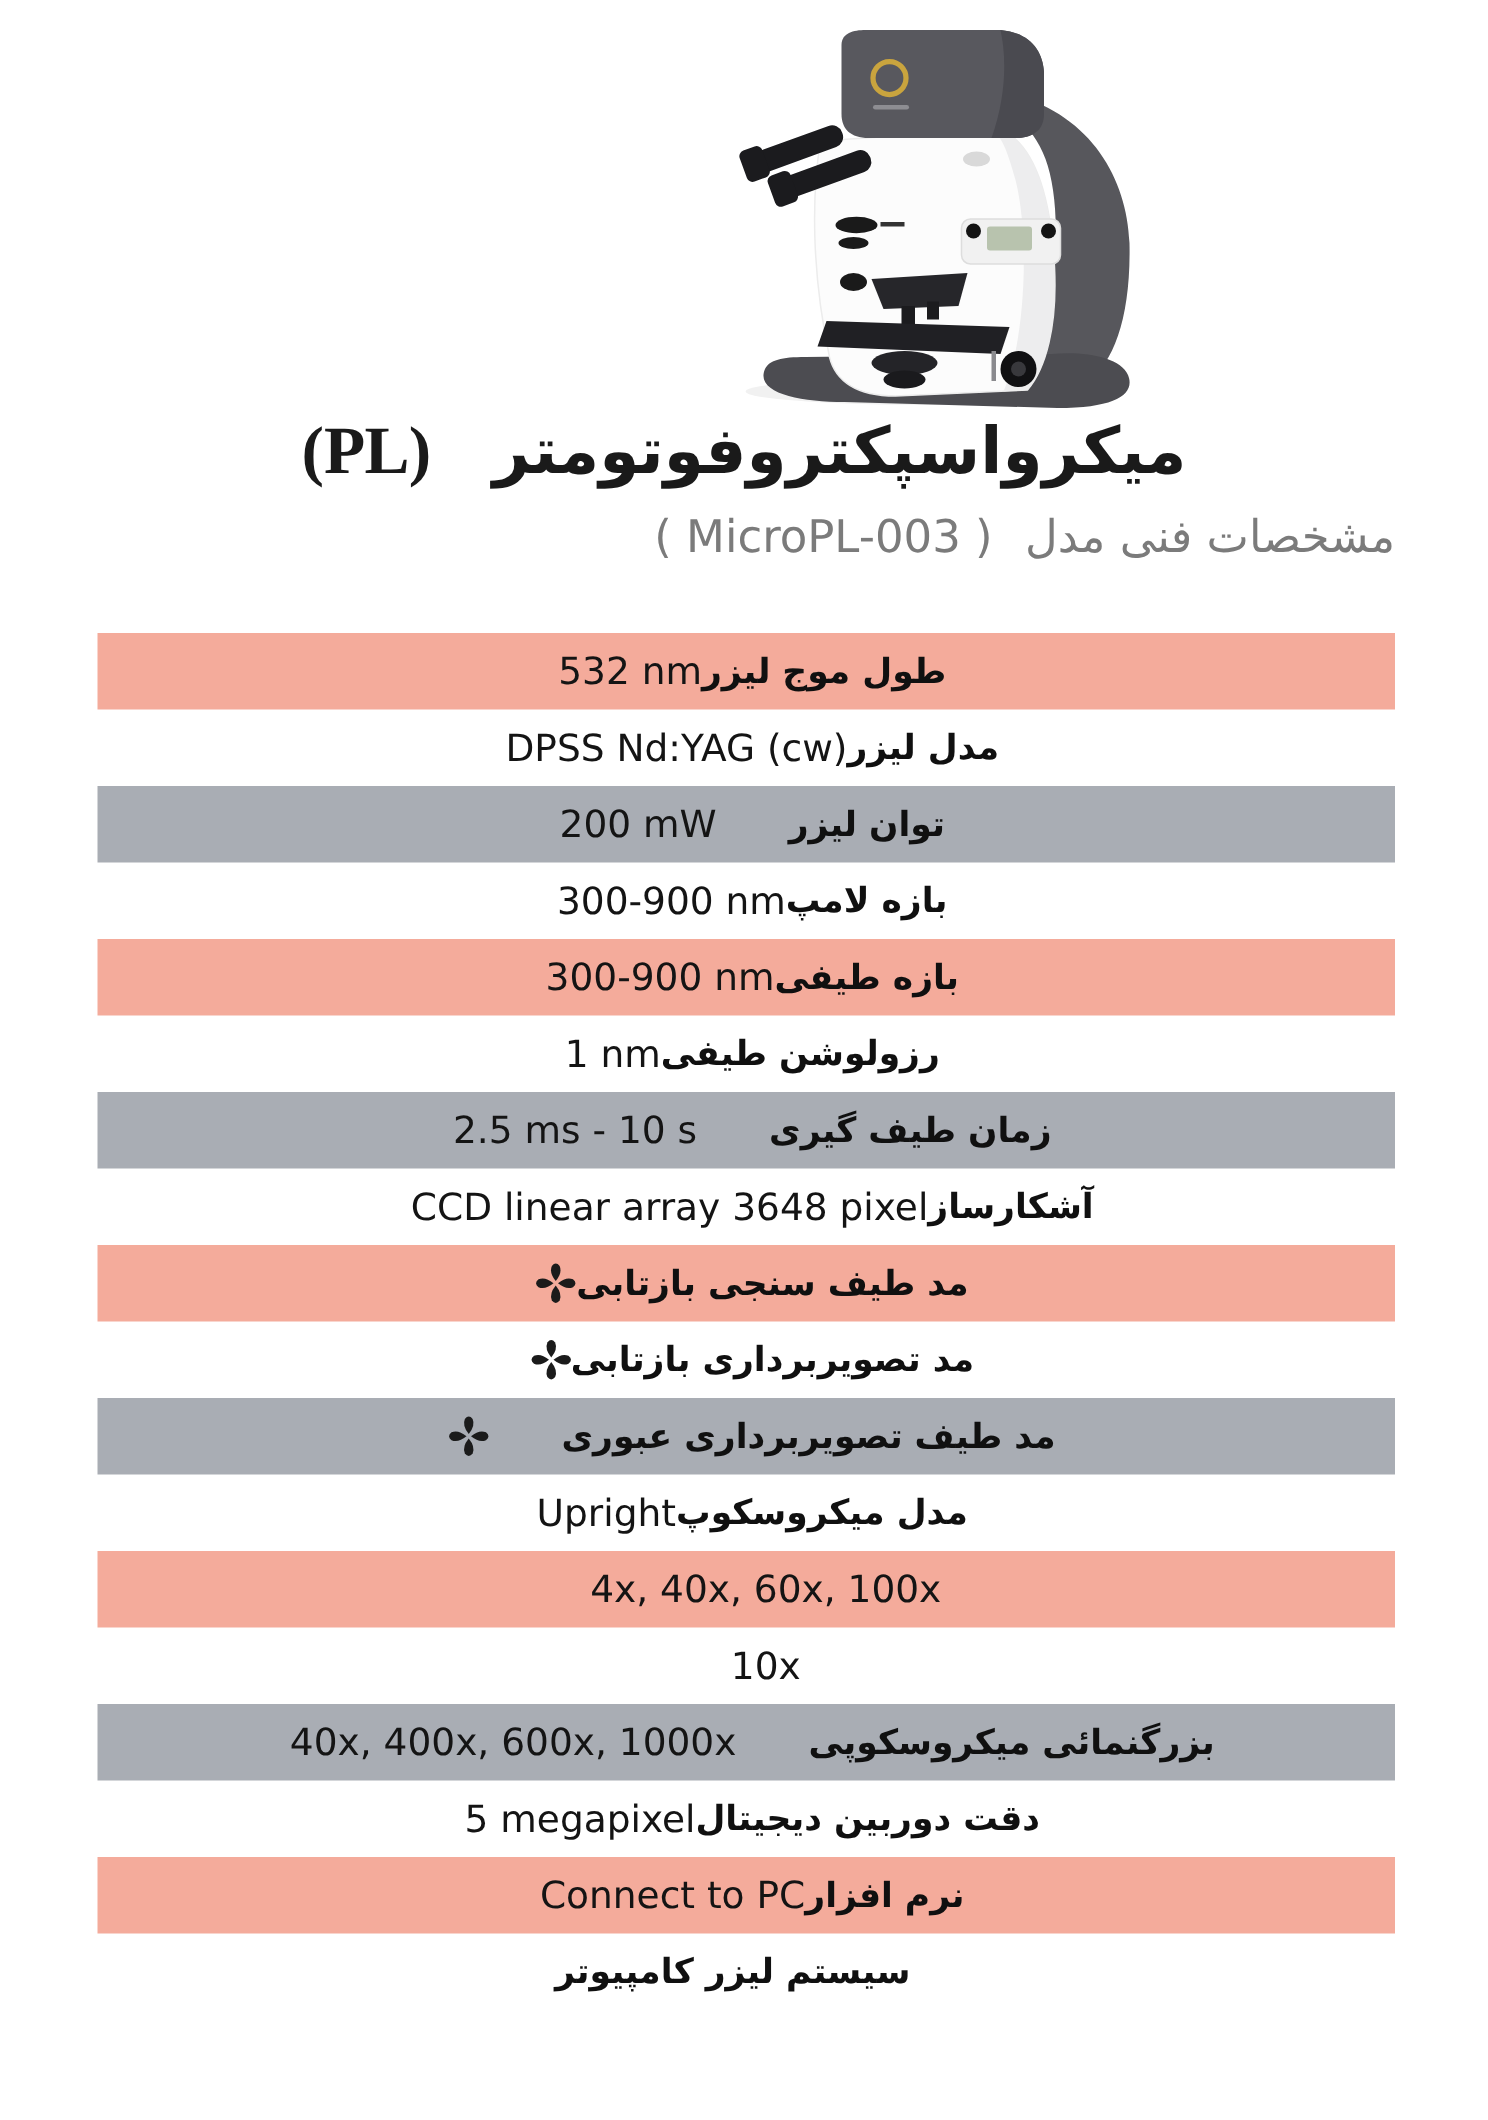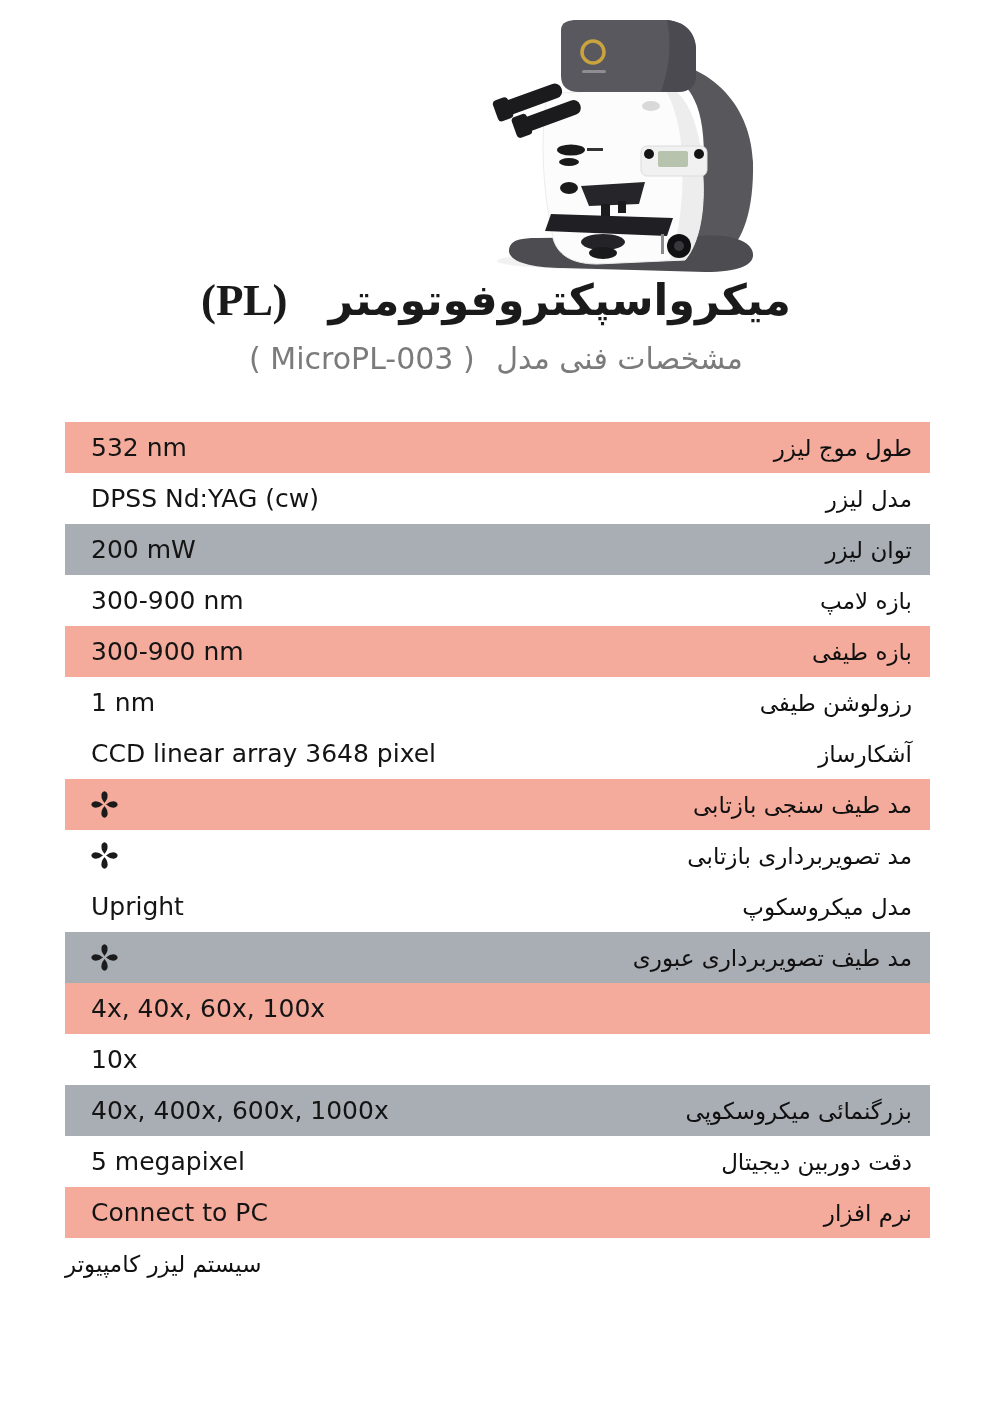--- a/index.html
+++ b/index.html
@@ -20,39 +20,39 @@
     direction:rtl; text-align:center;
     font-size:43px; font-weight:900; color:var(--ink, #1a1a1a);
     letter-spacing:-0.5px; white-space:nowrap;
   }
   .title .en {
     font-family:"Liberation Serif", "DejaVu Serif", serif;
     font-weight:700; font-size:45px; margin-right:26px;
   }
   .subtitle {
     position:absolute; top:341px; left:62px; width:868px;
-    direction:rtl; text-align:center;
+    direction:rtl; 
     font-size:30px; font-weight:400; color:var(--muted, #7b7b7b);
     white-space:nowrap;
   }
   .subtitle .model { margin-right:12px; }
 
   .spec-table { position:absolute; top:422px; left:65px; width:865px; }
   .row {
     height:51px; display:flex; flex-direction:row;
-    align-items:center; justify-content:space-between;
+    align-items:center; justify-content:center;
   }
   .row.bg-salmon { background:var(--salmon, #F4AB9B); }
   .row.bg-gray   { background:var(--gray, #A9ADB4);gap:48px; }
   .cell.value {
     padding-left:26px; font-size:25px; color:#141414;
     direction:ltr; white-space:nowrap; display:flex; align-items:center;
   }
   .cell.label {
-    padding-right:18px; font-size:23px; font-weight:400;
+    padding-right:18px; font-size:23px; font-weight:700;
     direction:rtl; color:#101010; white-space:nowrap;
   }
   .petal-icon { width:27px; height:31px; display:block; }
 </style>
 </head>
 <body>
 
 <div class="page">
 
   <svg class="hero" viewBox="0 0 330 268" width="330" height="268" aria-hidden="true">
@@ -140,20 +140,24 @@
     <div class="row bg-salmon">
       <div class="cell value">300-900 nm</div>
       <div class="cell label">بازه طیفی</div>
     </div>
 
     <div class="row">
       <div class="cell value">1 nm</div>
       <div class="cell label">رزولوشن طیفی</div>
     </div>
 
+    <div class="row bg-gray">
+      <div class="cell value">2.5 ms - 10 s</div>
+      <div class="cell label">زمان طیف گیری</div>
+    </div>
 
     <div class="row">
       <div class="cell value">CCD linear array 3648 pixel</div>
       <div class="cell label">آشکارساز</div>
     </div>
 
     <div class="row bg-salmon">
       <div class="cell value">
         <svg class="petal-icon" viewBox="0 0 27 31" aria-hidden="true">
           <g fill="#1B1B1B" transform="translate(13.5,15.5)">
@@ -174,39 +178,39 @@
             <path d="M0,-1.5 Q-4.5,-7 -2.6,-11.5 Q0,-14.8 2.6,-11.5 Q4.5,-7 0,-1.5 Z"></path>
             <path d="M0,-1.5 Q-4.5,-7 -2.6,-11.5 Q0,-14.8 2.6,-11.5 Q4.5,-7 0,-1.5 Z" transform="rotate(90)"></path>
             <path d="M0,-1.5 Q-4.5,-7 -2.6,-11.5 Q0,-14.8 2.6,-11.5 Q4.5,-7 0,-1.5 Z" transform="rotate(180)"></path>
             <path d="M0,-1.5 Q-4.5,-7 -2.6,-11.5 Q0,-14.8 2.6,-11.5 Q4.5,-7 0,-1.5 Z" transform="rotate(270)"></path>
           </g>
         </svg>
       </div>
       <div class="cell label">مد تصویربرداری بازتابی</div>
     </div>
 
-    <div class="row">
-      <div class="cell value">Upright</div>
-      <div class="cell label">مدل میکروسکوپ</div>
-    </div>
-
     <div class="row bg-gray">
       <div class="cell value">
         <svg class="petal-icon" viewBox="0 0 27 31" aria-hidden="true">
           <g fill="#1B1B1B" transform="translate(13.5,15.5)">
             <path d="M0,-1.5 Q-4.5,-7 -2.6,-11.5 Q0,-14.8 2.6,-11.5 Q4.5,-7 0,-1.5 Z"></path>
             <path d="M0,-1.5 Q-4.5,-7 -2.6,-11.5 Q0,-14.8 2.6,-11.5 Q4.5,-7 0,-1.5 Z" transform="rotate(90)"></path>
             <path d="M0,-1.5 Q-4.5,-7 -2.6,-11.5 Q0,-14.8 2.6,-11.5 Q4.5,-7 0,-1.5 Z" transform="rotate(180)"></path>
             <path d="M0,-1.5 Q-4.5,-7 -2.6,-11.5 Q0,-14.8 2.6,-11.5 Q4.5,-7 0,-1.5 Z" transform="rotate(270)"></path>
           </g>
         </svg>
       </div>
       <div class="cell label">مد طیف تصویربرداری عبوری</div>
     </div>
 
+    <div class="row">
+      <div class="cell value">Upright</div>
+      <div class="cell label">مدل میکروسکوپ</div>
+    </div>
+
     <div class="row bg-salmon">
       <div class="cell value">4x, 40x, 60x, 100x</div>
     </div>
 
     <div class="row">
       <div class="cell value">10x</div>
     </div>
 
     <div class="row bg-gray">
       <div class="cell value">40x, 400x, 600x, 1000x</div>

